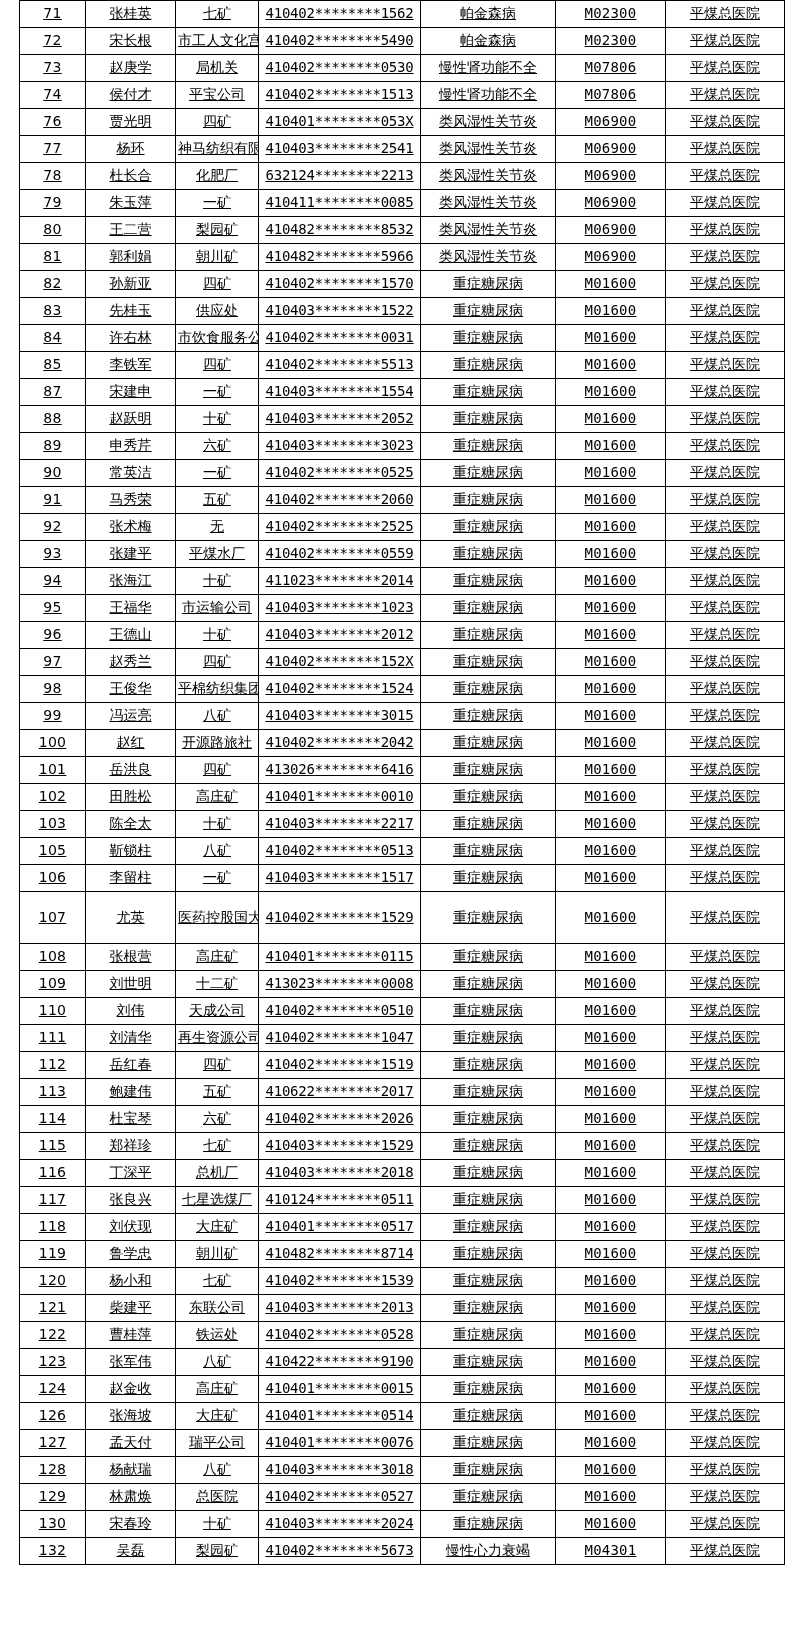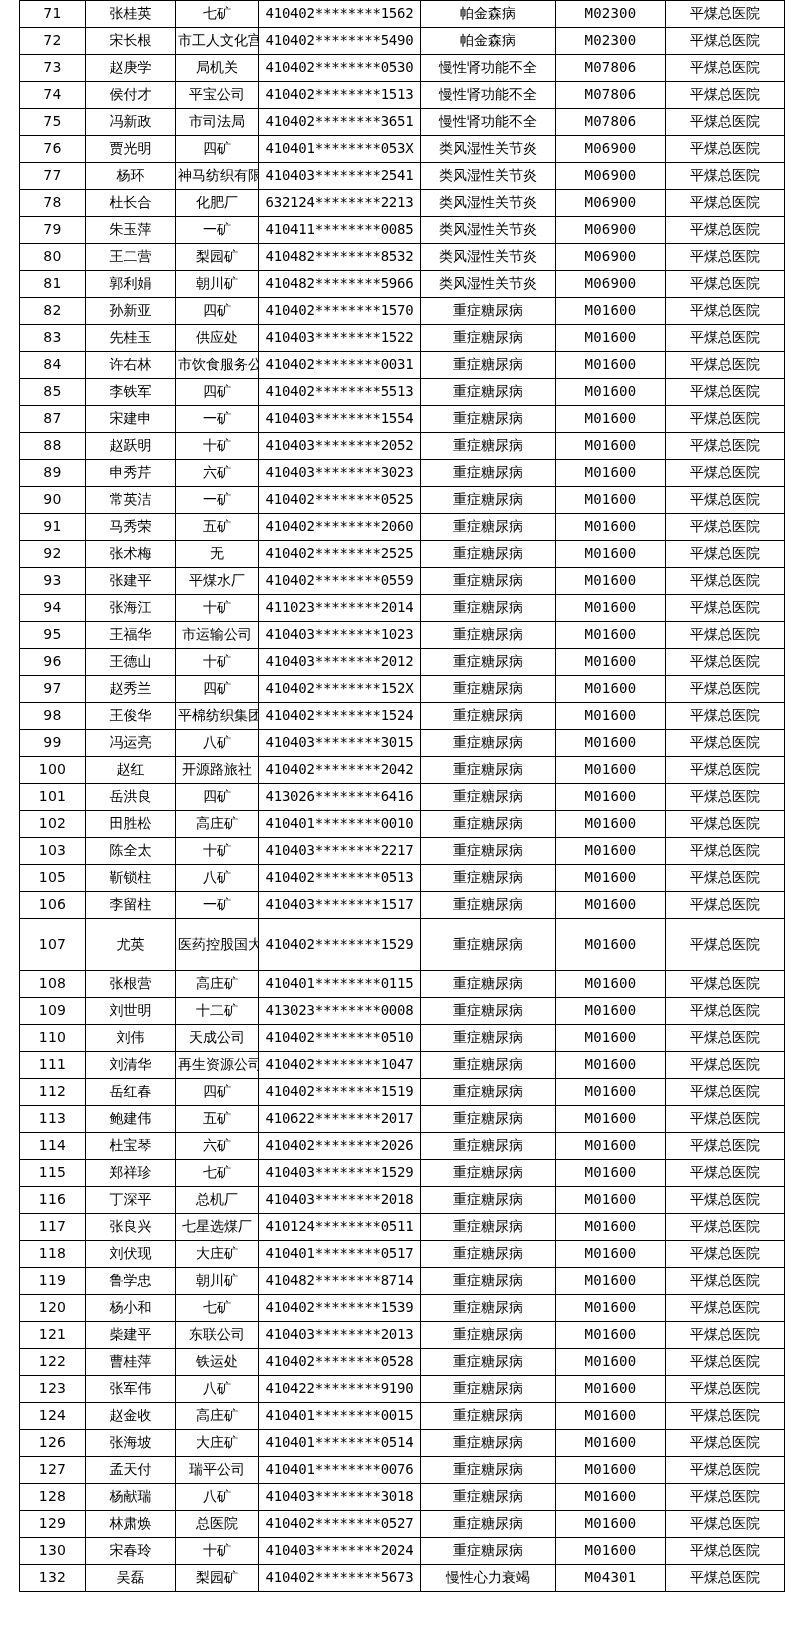--- a/index.html
+++ b/index.html
@@ -8,20 +8,21 @@
     width:797px;
     -webkit-font-smoothing:none;
   }
   #sheet{
     width:797px;
     height:1630px;
     background:#fff;
     position:relative;
     overflow:hidden;
     box-sizing:border-box;
+    text-decoration:underline;
   }
   table.roster{
     border-collapse:collapse;
     table-layout:fixed;
     width:765px;
     margin-left:19px;
     margin-top:0;
   }
   table.roster col.c-seq{width:66px;}
   table.roster col.c-name{width:90px;}
@@ -105,29 +106,20 @@
         <tr>
           <td class="cell-seq">74</td>
           <td class="cell-name">侯付才</td>
           <td class="cell-work">平宝公司</td>
           <td class="cell-id">410402********1513</td>
           <td class="cell-dis">慢性肾功能不全</td>
           <td class="cell-code">M07806</td>
           <td class="cell-hosp">平煤总医院</td>
         </tr>
         <tr>
-          <td class="cell-seq">75</td>
-          <td class="cell-name">冯新政</td>
-          <td class="cell-work">市司法局</td>
-          <td class="cell-id">410402********3651</td>
-          <td class="cell-dis">慢性肾功能不全</td>
-          <td class="cell-code">M07806</td>
-          <td class="cell-hosp">平煤总医院</td>
-        </tr>
-        <tr>
           <td class="cell-seq">76</td>
           <td class="cell-name">贾光明</td>
           <td class="cell-work">四矿</td>
           <td class="cell-id">410401********053X</td>
           <td class="cell-dis">类风湿性关节炎</td>
           <td class="cell-code">M06900</td>
           <td class="cell-hosp">平煤总医院</td>
         </tr>
         <tr>
           <td class="cell-seq">77</td>

